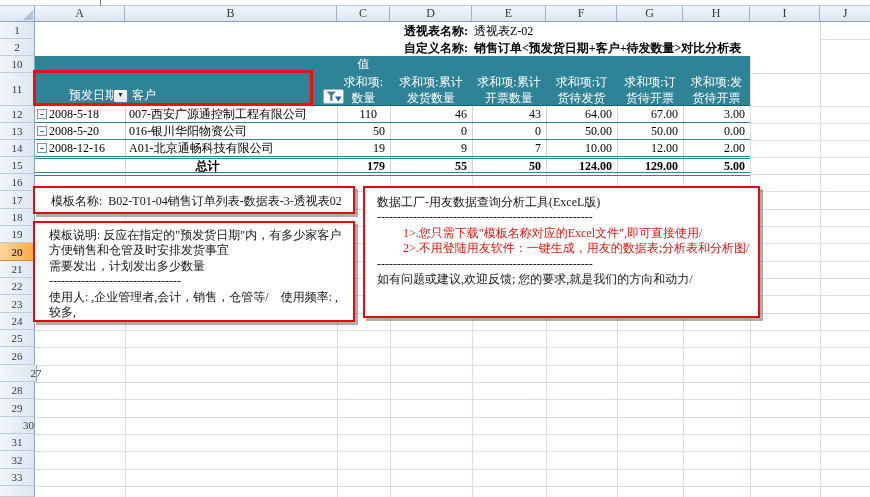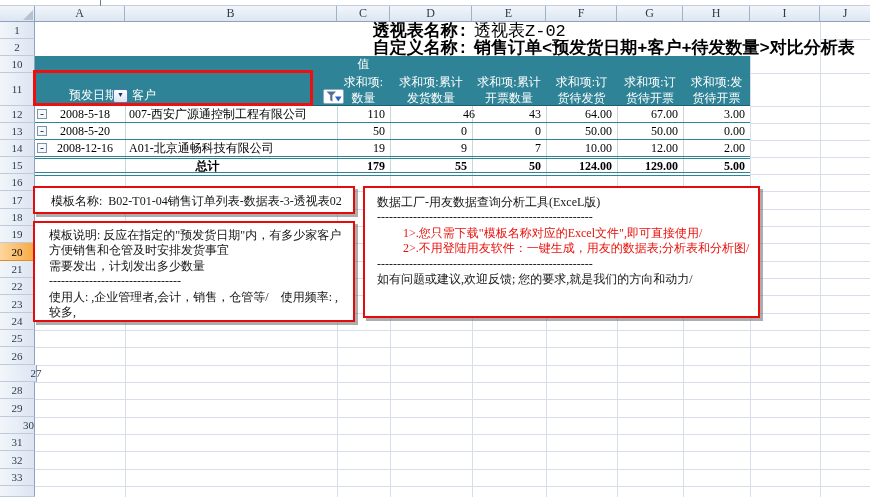--- a/index.html
+++ b/index.html
@@ -23,21 +23,21 @@
             border-right:1px solid #9EB2C9; border-bottom:1px solid #8DA3BC; text-align:center;
             font-size:12px; line-height:15px; color:#2F3B4A; z-index:3; }
   .rowhdr { position:absolute; left:0; width:35px; background:linear-gradient(to right,#F2F6FB,#DCE5F1);
             border-right:1px solid #8DA3BC; border-bottom:1px solid #BFCBDD; z-index:3;
             font-size:11px; color:#2F3B4A; display:flex; align-items:center; justify-content:center; }
   .rowhdr.sel { background:linear-gradient(to right,#FDD79E,#F8A943); border-bottom:1px solid #DD8D27; color:#000; }
 
   .gline { position:absolute; background:#D8DEE9; z-index:1; }
 
   
-  .cell { position:absolute; height:15px; font-size:17px; line-height:15px; white-space:pre; z-index:2;font-family:Liberation Mono, monospace; }
+  .cell { position:absolute; height:15px; font-size:12px; line-height:15px; white-space:pre; z-index:2; }
   .bold { font-weight:bold; }
   .right { text-align:right; }
 
   
   .pivot { position:absolute; left:35px; top:56px; width:715px; height:120px; background:#fff; z-index:2; }
   .band { position:absolute; left:0; width:715px; background:#2F8396; color:#fff; }
   .bandtop { top:0; height:17px; }
   .bandhdr { top:17px; height:33px; border-bottom:1px solid #1C5F72; }
   .vhead { position:absolute; left:302px; width:53px; top:1px; text-align:center; font-size:12px; line-height:15px; }
   .rowfield { position:absolute; left:34px; bottom:3px; font-size:12px; line-height:14px;margin-top:8px; }
@@ -49,21 +49,21 @@
            border:1px solid #93A9BF; border-radius:2px; display:flex; align-items:center; justify-content:center; }
   .vcol { position:absolute; top:1px; text-align:center; font-size:12px; }
   .vcol span { display:block; line-height:16px; }
 
   .vsep { position:absolute; top:50px; height:69px; width:1px; background:#C6D7DD; }
 
   .prow { position:absolute; left:0; width:715px; height:17px; border-bottom:1px solid #2F8396; }
   .prow span, .ptotal div { position:absolute; font-size:12px; line-height:16px; white-space:pre; }
   .collapse { left:2px; top:3px; width:10px; height:10px; border:1px solid #7F93A8; background:#F4F8FB;
               font-size:10px; line-height:8px !important; text-align:center; color:#2F3B4A; }
-  .pdate { left:14px; width:72px; text-align:center; }
+  .pdate { left:14px; width:72px; text-align:left; }
   .pcust { left:94px; }
   .pnum  { text-align:right; }
   .hline { position:absolute; left:0; width:715px; height:1px; background:#2F8396; }
   .ptotal { position:absolute; left:0; top:103px; width:715px; height:14px; font-weight:bold; }
   .ptotal div { line-height:14px; }
   .ptlabel { left:0; width:345px; text-align:center; }
 
   
   .redbox { position:absolute; left:33px; top:70px; width:280px; height:36px;
             border:3px solid #EE0F0F; z-index:5; }
@@ -214,30 +214,31 @@
     <div class="vsep" style="left:355px;"></div>
     <div class="vsep" style="left:437px;"></div>
     <div class="vsep" style="left:511px;"></div>
     <div class="vsep" style="left:582px;"></div>
     <div class="vsep" style="left:648px;"></div>
 
     <div class="prow" style="top:50px;">
       <span class="collapse">-</span>
       <span class="pdate">2008-5-18</span>
       <span class="pcust">007-西安广源通控制工程有限公司</span>
-      <span class="pnum" style="left:302px;width:48px;">110</span>
-      <span class="pnum" style="left:363px;width:77px;">46</span>
+      <span class="pnum" style="left:294px;width:48px;">110</span>
+      <span class="pnum" style="left:355px;width:77px;">46</span>
       <span class="pnum" style="left:437px;width:69px;">43</span>
       <span class="pnum" style="left:511px;width:66px;">64.00</span>
       <span class="pnum" style="left:582px;width:61px;">67.00</span>
       <span class="pnum" style="left:648px;width:62px;">3.00</span>
     </div>
     <div class="prow" style="top:67px;">
       <span class="collapse">-</span>
       <span class="pdate">2008-5-20</span>
+      <span class="pcust">016-银川华阳物资公司</span>
       <span class="pnum" style="left:302px;width:48px;">50</span>
       <span class="pnum" style="left:355px;width:77px;">0</span>
       <span class="pnum" style="left:437px;width:69px;">0</span>
       <span class="pnum" style="left:511px;width:66px;">50.00</span>
       <span class="pnum" style="left:582px;width:61px;">50.00</span>
       <span class="pnum" style="left:648px;width:62px;">0.00</span>
     </div>
     <div class="prow" style="top:84px;">
       <span class="collapse">-</span>
       <span class="pdate">2008-12-16</span>

